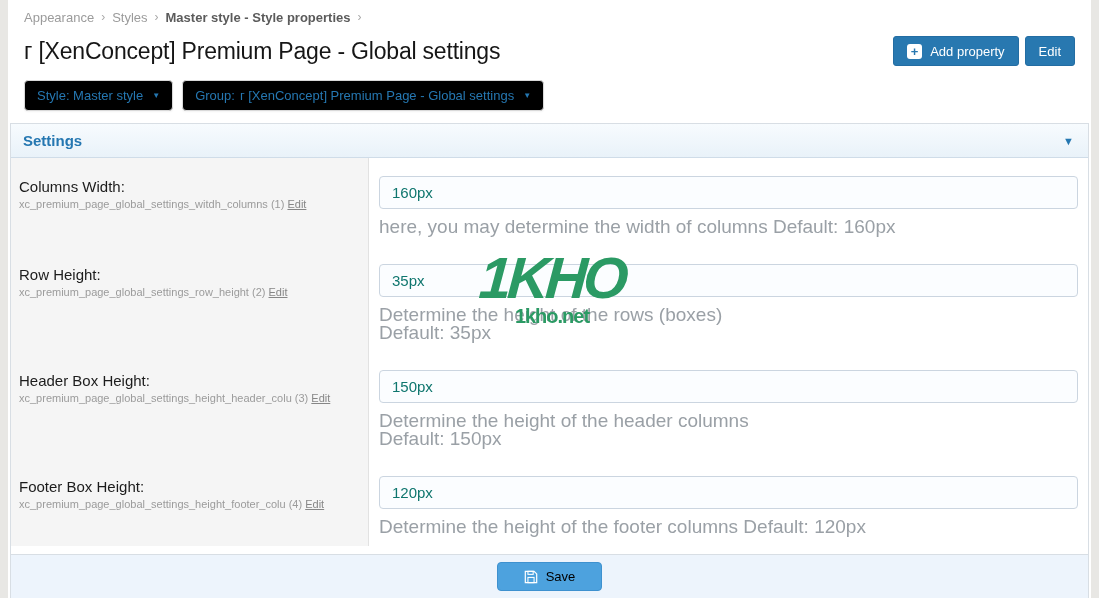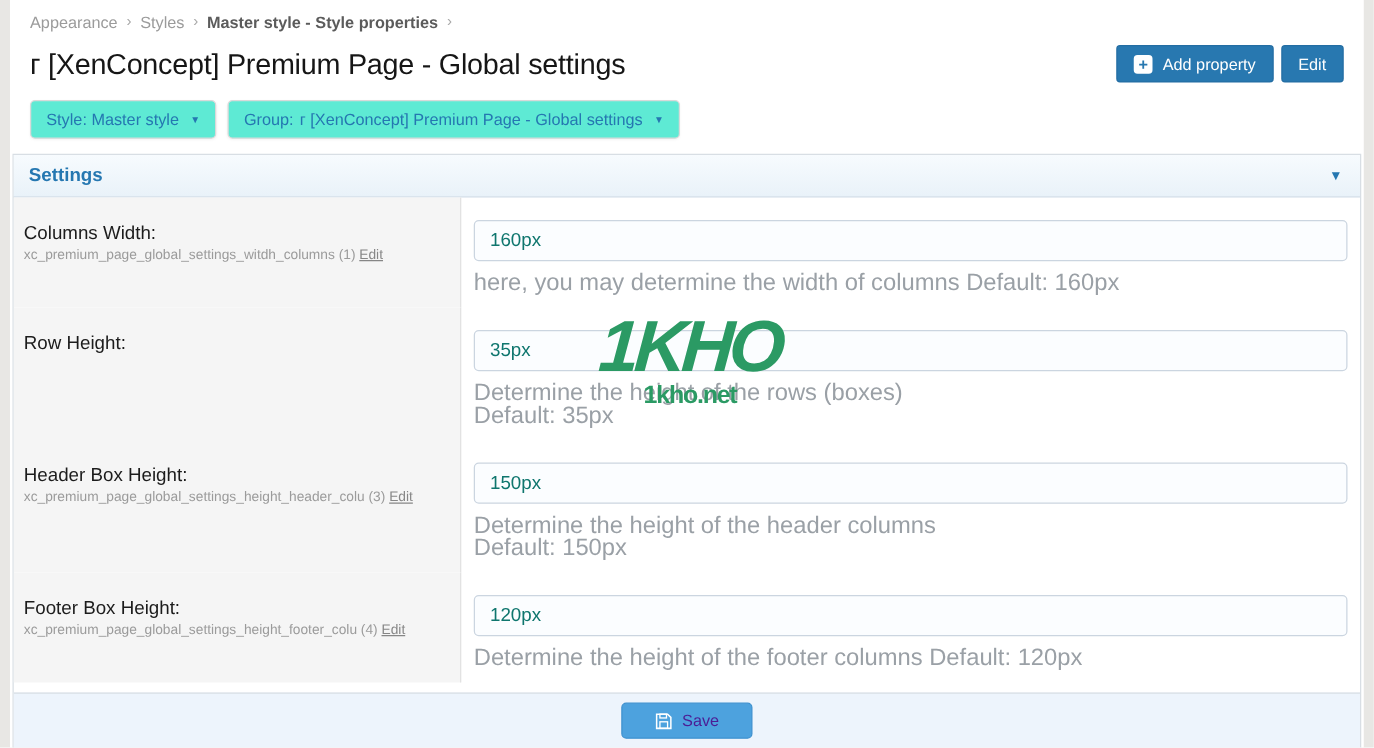--- a/index.html
+++ b/index.html
@@ -73,21 +73,21 @@
     display: inline-block;
   }
   
   .chips-row {
     display: flex;
     gap: 9px;
     padding: 0 16px;
     margin: 10px 0 12px 0;
   }
   .chip {
-    background: #5eead4;
+    background: #000000;
     border: 1px solid #d9d9d9;
     border-radius: 4px;
     box-shadow: 0 1px 2px rgba(0,0,0,0.05);
     color: #2577b1;
     font-size: 13px;
     padding: 7px 12px;
     display: inline-flex;
     align-items: center;
     gap: 5px;
     cursor: pointer;
@@ -141,21 +141,21 @@
   .save-bar {
     background: #edf4fc;
     border-top: 1px solid #d8dee4;
     padding: 7px 0;
     text-align: center;
   }
   .btn-save {
     background: #4da2de;
     border: 1px solid #3e91cf;
     border-radius: 4px;
-    color: #4c1d95;
+    color: #000000;
     font-size: 13px;
     font-family: "Liberation Sans", sans-serif;
     padding: 6px 26px;
     display: inline-flex;
     align-items: center;
     gap: 8px;
     cursor: pointer;
   }
   
   .watermark {
@@ -242,20 +242,24 @@
           <div class="desc">
             <div>here, you may determine the width of columns Default: 160px</div>
 
           </div>
         </div>
       </div>
 
       <div class="field-row">
         <div class="cell-label">
           <div class="field-label">Row Height:</div>
+          <div class="prop-line">
+            <span>xc_premium_page_global_settings_row_height (2)</span>
+            <span class="edit-link">Edit</span>
+          </div>
         </div>
         <div class="cell-input">
           <input type="text" class="text-input" value="35px" style="">
           <div class="desc">
             <div>Determine the height of the rows (boxes)</div>
             <div>Default: 35px</div>
           </div>
         </div>
       </div>
 

